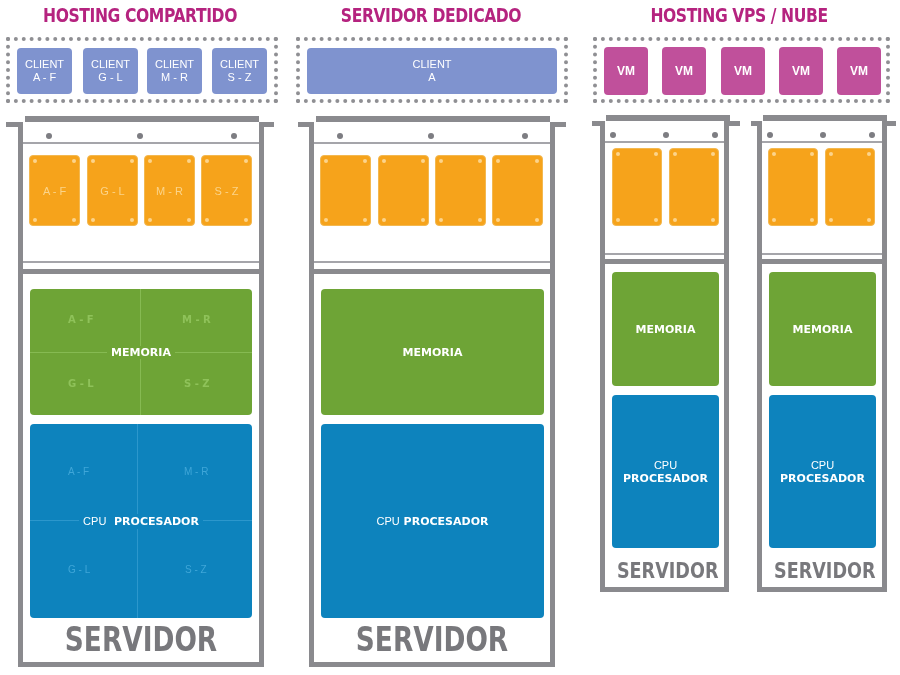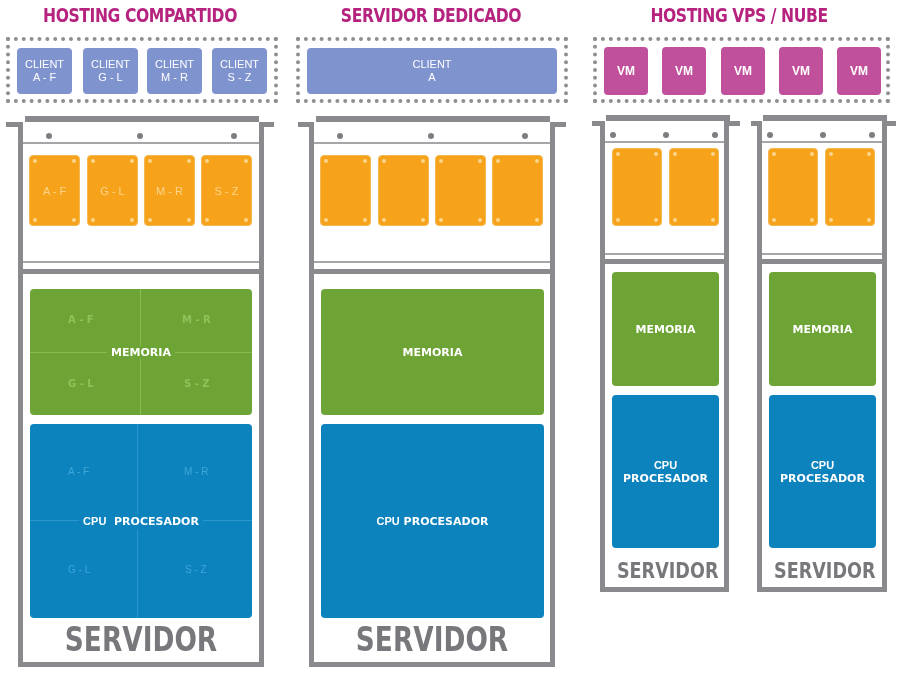--- a/index.html
+++ b/index.html
@@ -19,21 +19,21 @@
   .rail-dot { width:6px; height:6px; border-radius:50%; background:#7d7d82; }
   .hline { background:#8a8a8e; }
   .hline-thin { background:#a5a5aa; }
   .disk { background:#f6a31b; border:1px solid #f3b850; border-radius:4px; color:#fbd48a;
           font-size:11px; display:flex; align-items:center; justify-content:center; }
   .disk .s { position:absolute; width:4px; height:4px; border-radius:50%; background:#fcd48c; }
   .mem { background:#6ea436; border-radius:4px; color:#fff; font-weight:bold; font-family:"DejaVu Sans", sans-serif; font-size:11px;
          display:flex; align-items:center; justify-content:center; text-align:center; }
   .cpu { background:#0d83bd; border-radius:4px; color:#fff; font-weight:bold; font-family:"DejaVu Sans", sans-serif; font-size:11px;
          display:flex; align-items:center; justify-content:center; text-align:center; line-height:14px; }
-  .cpu .cpu-small { font-weight:bold; font-family:"Liberation Sans", sans-serif; }
+  .cpu .cpu-small { font-weight:normal; font-family:"Liberation Sans", sans-serif; }
   .quad-txt { position:absolute; font-size:10px; }
   .mem .quad-txt { color:#8fc25a; }
   .cpu .quad-txt { color:#3fa6d8; font-weight:normal; font-family:"Liberation Sans", sans-serif; }
   .server-label { color:#78787c; font-family:"DejaVu Sans", sans-serif; font-weight:bold; text-align:center;
                   transform:scaleX(0.8); transform-origin:center; white-space:nowrap; }
   .center-label { position:relative; z-index:2; padding:0 4px; }
 </style>
 </head>
 <body>
 

